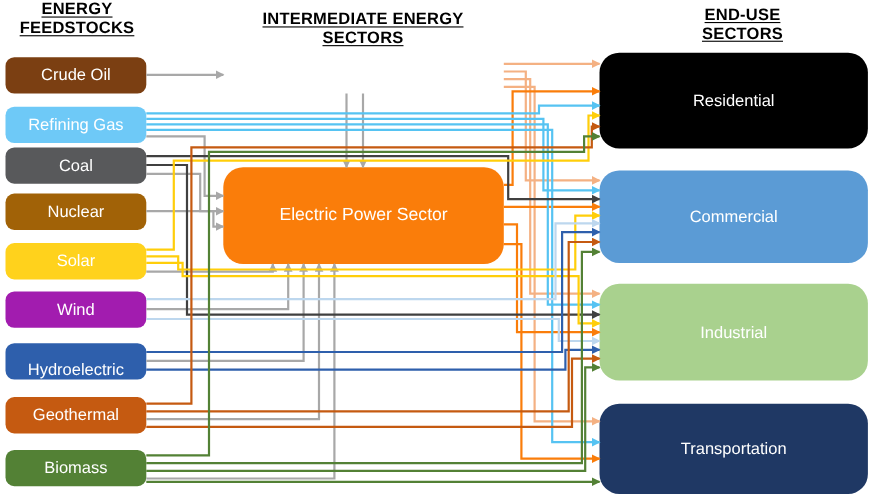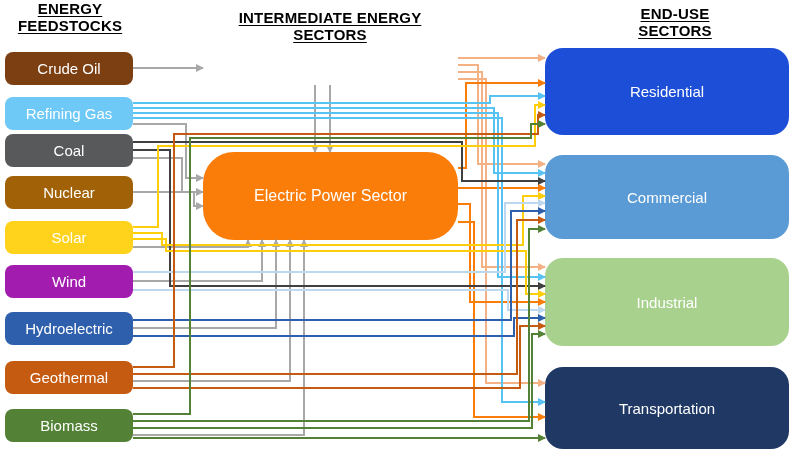--- a/index.html
+++ b/index.html
@@ -7,21 +7,21 @@
          font-family:"Liberation Sans",sans-serif;}
   .col-header{position:absolute;font-weight:bold;font-size:15px;line-height:1.15;color:#000;
               text-align:center;text-decoration:underline;text-underline-offset:2px;letter-spacing:.2px;}
   #hdr-feed{left:0;top:5;width:140px;}
   #hdr-int{left:222px;top:9px;width:216px;}
   #hdr-end{left:602px;top:5px;width:146px;}
   .node{position:absolute;display:flex;align-items:center;justify-content:center;
         color:#fff;font-size:15px;text-align:center;box-sizing:border-box;}
   .feed{border-radius:8px;}
   .mid-small{border-radius:10px;}
-  .mid-big{border-radius:31px;font-size:16px;}
+  .mid-big{border-radius:18px;font-size:16px;}
   .enduse{border-radius:18px;}
   #wires{position:absolute;left:0;top:0;z-index:3;pointer-events:none;}
   .nodes{position:absolute;left:0;top:0;width:800px;height:450px;z-index:2;}
 </style>
 </head>
 <body>
 
 <div id="stage">
   <div class="col-header" id="hdr-feed">ENERGY FEEDSTOCKS</div>
   <div class="col-header" id="hdr-int">INTERMEDIATE ENERGY SECTORS</div>
@@ -38,33 +38,33 @@
       </div>
       <div class="node feed" style="left: 5px; top: 176px; width: 128px; height: 33px; background: #a16207;">
         <span>Nuclear</span>
       </div>
       <div class="node feed" style="left: 5px; top: 221px; width: 128px; height: 33px; background: rgb(255, 210, 28);">
         <span>Solar</span>
       </div>
       <div class="node feed" style="left: 5px; top: 265px; width: 128px; height: 33px; background: #a21caf;">
         <span>Wind</span>
       </div>
-      <div class="node feed" style="left: 5px; top: 312px; width: 128px; height: 33px; background: rgb(46, 95, 172);">
+      <div class="node feed" style="left: 5px; top: 312px; width: 128px; height: 33px; background: rgb(46, 95, 172); align-items: flex-end;">
         <span>Hydroelectric</span>
       </div>
       <div class="node feed" style="left: 5px; top: 361px; width: 128px; height: 33px; background: rgb(197, 90, 17);">
         <span>Geothermal</span>
       </div>
       <div class="node feed" style="left: 5px; top: 409px; width: 128px; height: 33px; background: rgb(83, 129, 53);">
         <span>Biomass</span>
       </div>
       <div class="node mid-big" style="left: 203px; top: 152px; width: 255px; height: 88px; background: rgb(250, 125, 10);">
         <span>Electric Power Sector</span>
       </div>
-      <div class="node enduse" style="left: 545px; top: 48px; width: 244px; height: 87px; background: #1d4ed8;">
+      <div class="node enduse" style="left: 545px; top: 48px; width: 244px; height: 87px; background: #000000;">
         <span>Residential</span>
       </div>
       <div class="node enduse" style="left: 545px; top: 155px; width: 244px; height: 84px; background: rgb(91, 155, 213);">
         <span>Commercial</span>
       </div>
       <div class="node enduse" style="left: 545px; top: 258px; width: 244px; height: 88px; background: rgb(169, 209, 142); text-align: right;">
         <span>Industrial</span>
       </div>
       <div class="node enduse" style="left: 545px; top: 367px; width: 244px; height: 82px; background: rgb(31, 56, 100);">
         <span>Transportation</span>

